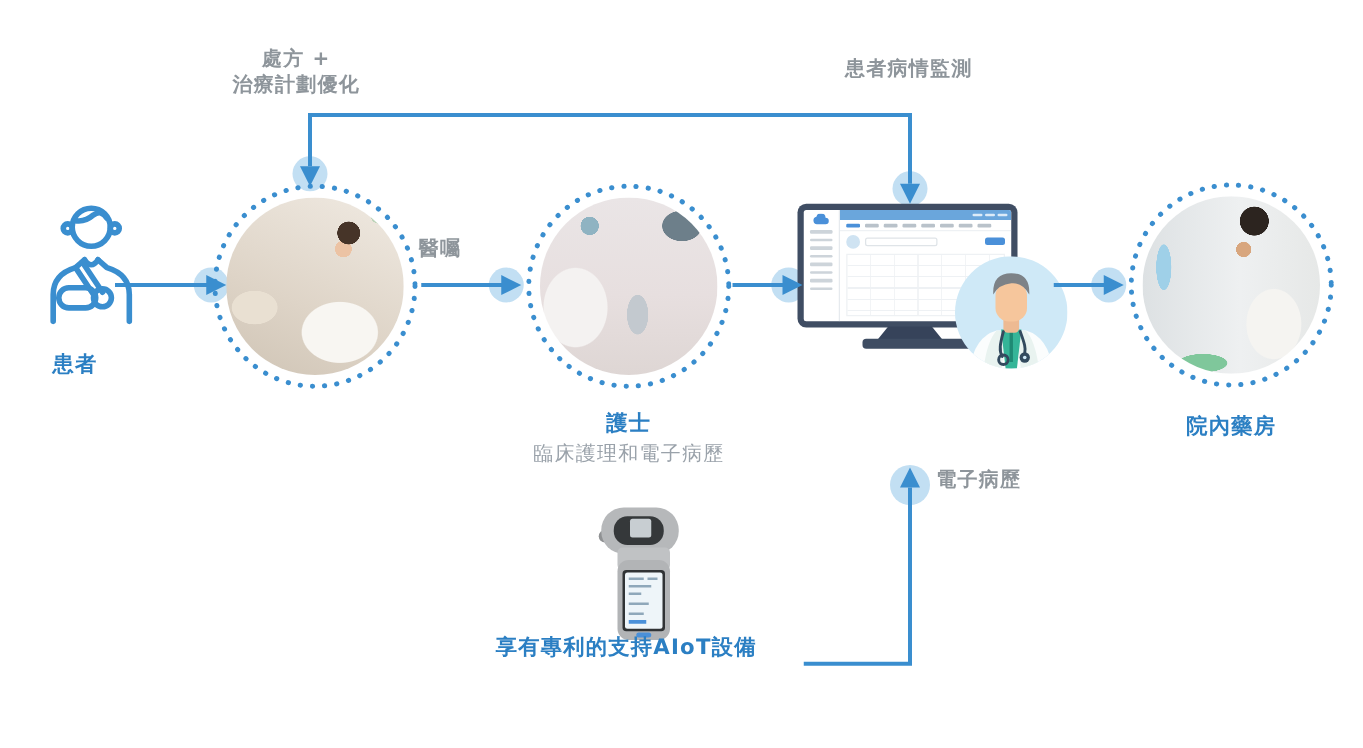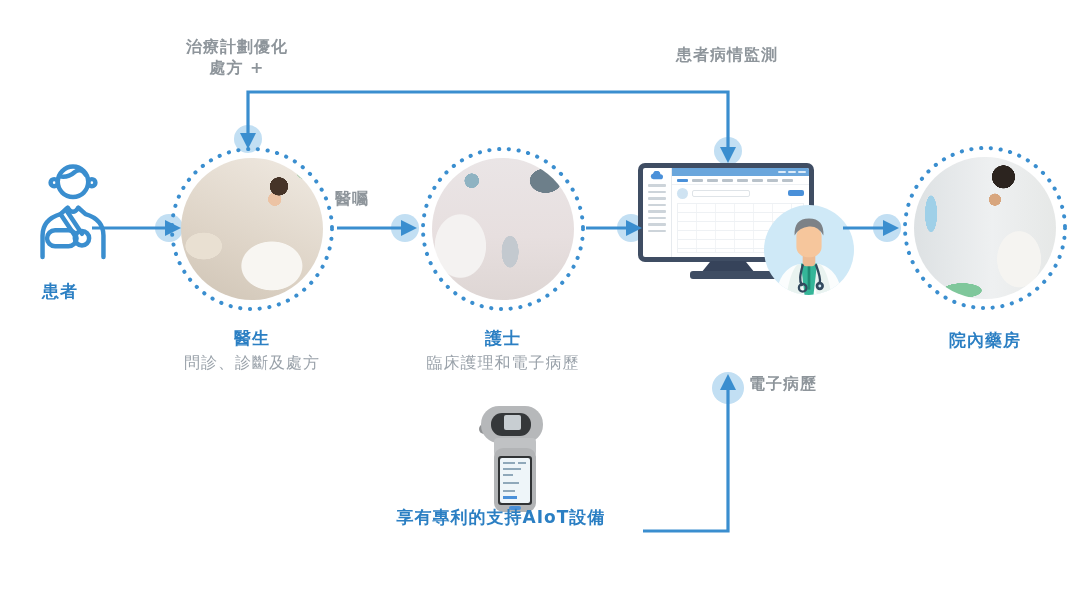--- a/index.html
+++ b/index.html
@@ -107,24 +107,20 @@
   <div class="labelblock" style="left:20px;top:260px;width:80px;margin-top:20px;">
     <div class="node-label">患者</div>
   </div>
 
   <div class="node" style="left:167px;top:144px;">
     <svg class="ring" width="170" height="170">
       <circle cx="85" cy="85" r="80" fill="none" stroke="#3a8ecf" stroke-width="4" stroke-dasharray="0.2 9.6" stroke-linecap="round"></circle>
     </svg>
     <div class="photo photo-doctor"></div>
   </div>
-  <div class="labelblock" style="left:152px;top:327px;width:200px;">
-    <div class="node-label">醫生</div>
-    <div class="node-sublabel">問診、診斷及處方</div>
-  </div>
 
   <div class="node" style="left:418px;top:144px;">
     <svg class="ring" width="170" height="170">
       <circle cx="85" cy="85" r="80" fill="none" stroke="#3a8ecf" stroke-width="4" stroke-dasharray="0.2 9.6" stroke-linecap="round"></circle>
     </svg>
     <div class="photo photo-nurse"></div>
   </div>
   <div class="labelblock" style="left:393px;top:327px;width:220px;">
     <div class="node-label">護士</div>
     <div class="node-sublabel">臨床護理和電子病歷</div>
@@ -249,20 +245,20 @@
       <polygon points="417,228 401,220 401,236"></polygon>
       <polygon points="642,228 626,220 626,236"></polygon>
       <polygon points="899,228 883,220 883,236"></polygon>
       <polygon points="248,149 240,133 256,133"></polygon>
       <polygon points="728,163 720,147 736,147"></polygon>
       <polygon points="728,374 720,390 736,390"></polygon>
     </g>
   </svg>
 
   <div class="flow-label" style="left:157px;top:36px;width:160px;">
+    <div>處方 +</div>
     <div>治療計劃優化</div>
-    <div>處方 +</div>
   </div>
   <div class="flow-label" style="left:647px;top:44px;width:160px;">患者病情監測</div>
   <div class="flow-label" style="left:335px;top:188px;">醫囑</div>
   <div class="flow-label" style="left:749px;top:373px;">電子病歷</div>
 
 </div>
 
 </body></html>

